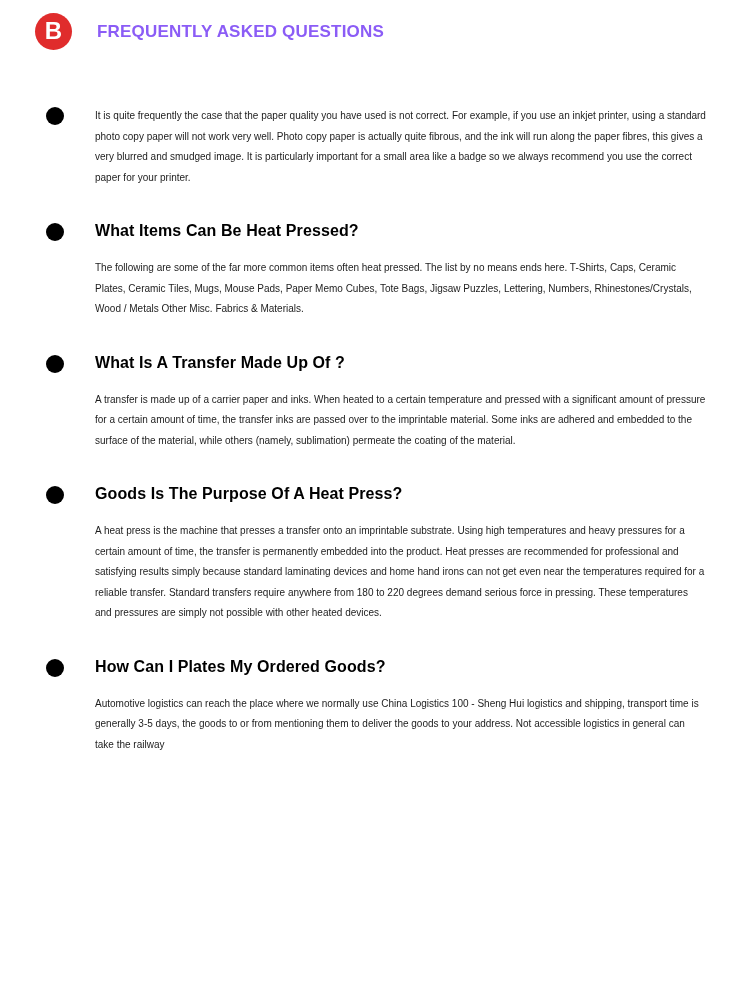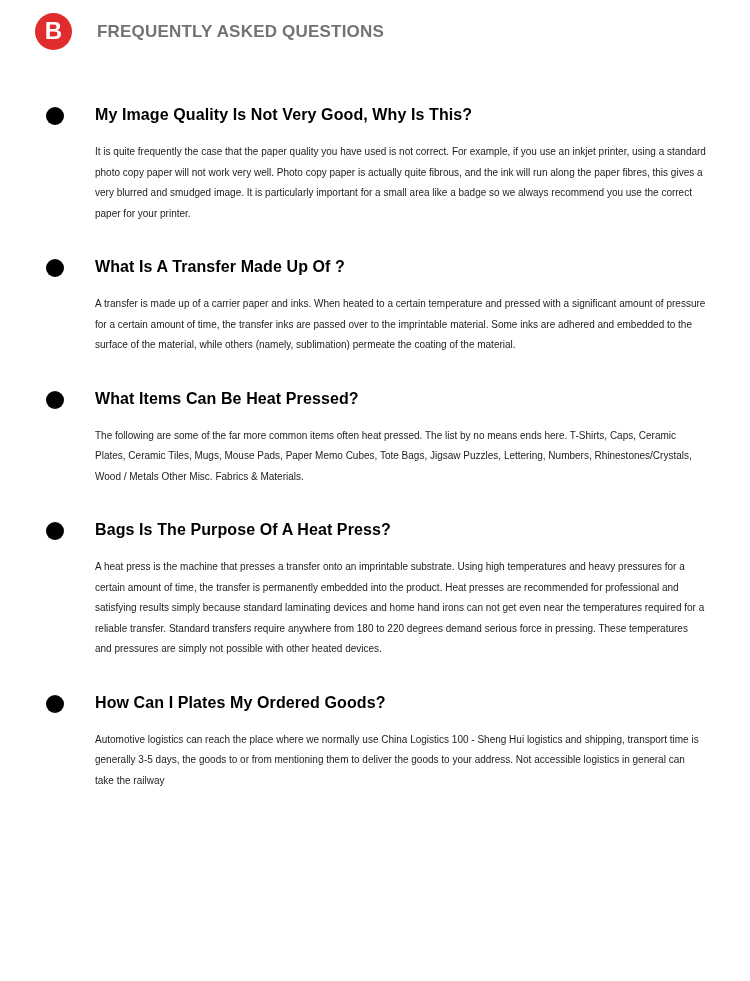--- a/index.html
+++ b/index.html
@@ -34,21 +34,21 @@
     align-items: center;
     justify-content: center;
     flex: 0 0 auto;
     line-height: 1;
     padding-bottom: 2px;
   }
   .page-title {
     margin-left: 25px;
     font-size: 17px;
     font-weight: bold;
-    color: #737373;
+    color: #8b5cf6;
     letter-spacing: 0.2px;
   }
   .faq-list {
     padding-top: 56px;
   }
   .faq-item {
     position: relative;
     padding-left: 95px;
     padding-right: 44px;
     margin-bottom: 34px;
@@ -85,39 +85,38 @@
     <div class="logo-circle" style="background: rgb(224, 44, 44);">
       <span>B</span>
     </div>
     <h1 class="page-title">FREQUENTLY ASKED QUESTIONS</h1>
   </header>
 
   <main class="faq-list">
 
       <section class="faq-item">
         <span class="bullet"></span>
-        <h2 class="question">My Image Quality Is Not Very Good, Why Is This?</h2>
         <p class="answer">It is quite frequently the case that the paper quality you have used is not correct. For example, if you use an inkjet printer, using a standard photo copy paper will not work very well. Photo copy paper is actually quite fibrous, and the ink will run along the paper fibres, this gives a very blurred and smudged image. It is particularly important for a small area like a badge so we always recommend you use the correct paper for your printer.</p>
+      </section>
+
+      <section class="faq-item">
+        <span class="bullet"></span>
+        <h2 class="question">What Items Can Be Heat Pressed?</h2>
+        <p class="answer">The following are some of the far more common items often heat pressed. The list by no means ends here. T-Shirts, Caps, Ceramic Plates, Ceramic Tiles, Mugs, Mouse Pads, Paper Memo Cubes, Tote Bags, Jigsaw Puzzles, Lettering, Numbers, Rhinestones/Crystals, Wood / Metals Other Misc. Fabrics &amp; Materials.</p>
       </section>
 
       <section class="faq-item">
         <span class="bullet"></span>
         <h2 class="question">What Is A Transfer Made Up Of ?</h2>
         <p class="answer">A transfer is made up of a carrier paper and inks. When heated to a certain temperature and pressed with a significant amount of pressure for a certain amount of time, the transfer inks are passed over to the imprintable material. Some inks are adhered and embedded to the surface of the material, while others (namely, sublimation) permeate the coating of the material.</p>
       </section>
 
       <section class="faq-item">
         <span class="bullet"></span>
-        <h2 class="question">What Items Can Be Heat Pressed?</h2>
-        <p class="answer">The following are some of the far more common items often heat pressed. The list by no means ends here. T-Shirts, Caps, Ceramic Plates, Ceramic Tiles, Mugs, Mouse Pads, Paper Memo Cubes, Tote Bags, Jigsaw Puzzles, Lettering, Numbers, Rhinestones/Crystals, Wood / Metals Other Misc. Fabrics &amp; Materials.</p>
-      </section>
-
-      <section class="faq-item">
-        <span class="bullet"></span>
-        <h2 class="question">Bags Is The Purpose Of A Heat Press?</h2>
+        <h2 class="question">Goods Is The Purpose Of A Heat Press?</h2>
         <p class="answer">A heat press is the machine that presses a transfer onto an imprintable substrate. Using high temperatures and heavy pressures for a certain amount of time, the transfer is permanently embedded into the product. Heat presses are recommended for professional and satisfying results simply because standard laminating devices and home hand irons can not get even near the temperatures required for a reliable transfer. Standard transfers require anywhere from 180 to 220 degrees demand serious force in pressing. These temperatures and pressures are simply not possible with other heated devices.</p>
       </section>
 
       <section class="faq-item">
         <span class="bullet"></span>
         <h2 class="question">How Can I Plates My Ordered Goods?</h2>
         <p class="answer">Automotive logistics can reach the place where we normally use China Logistics 100 - Sheng Hui logistics and shipping, transport time is generally 3-5 days, the goods to or from mentioning them to deliver the goods to your address. Not accessible logistics in general can take the railway</p>
       </section>
     </main>
 

